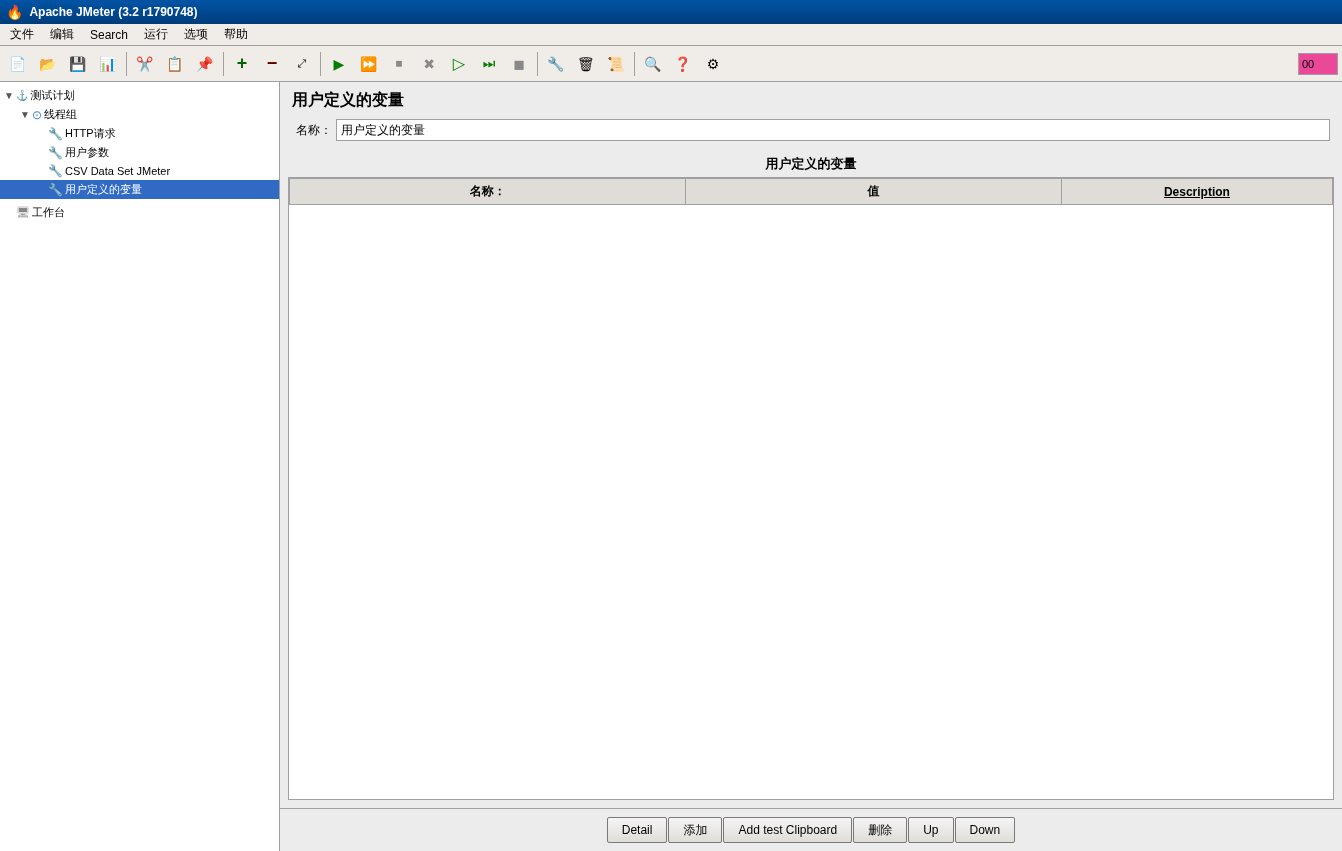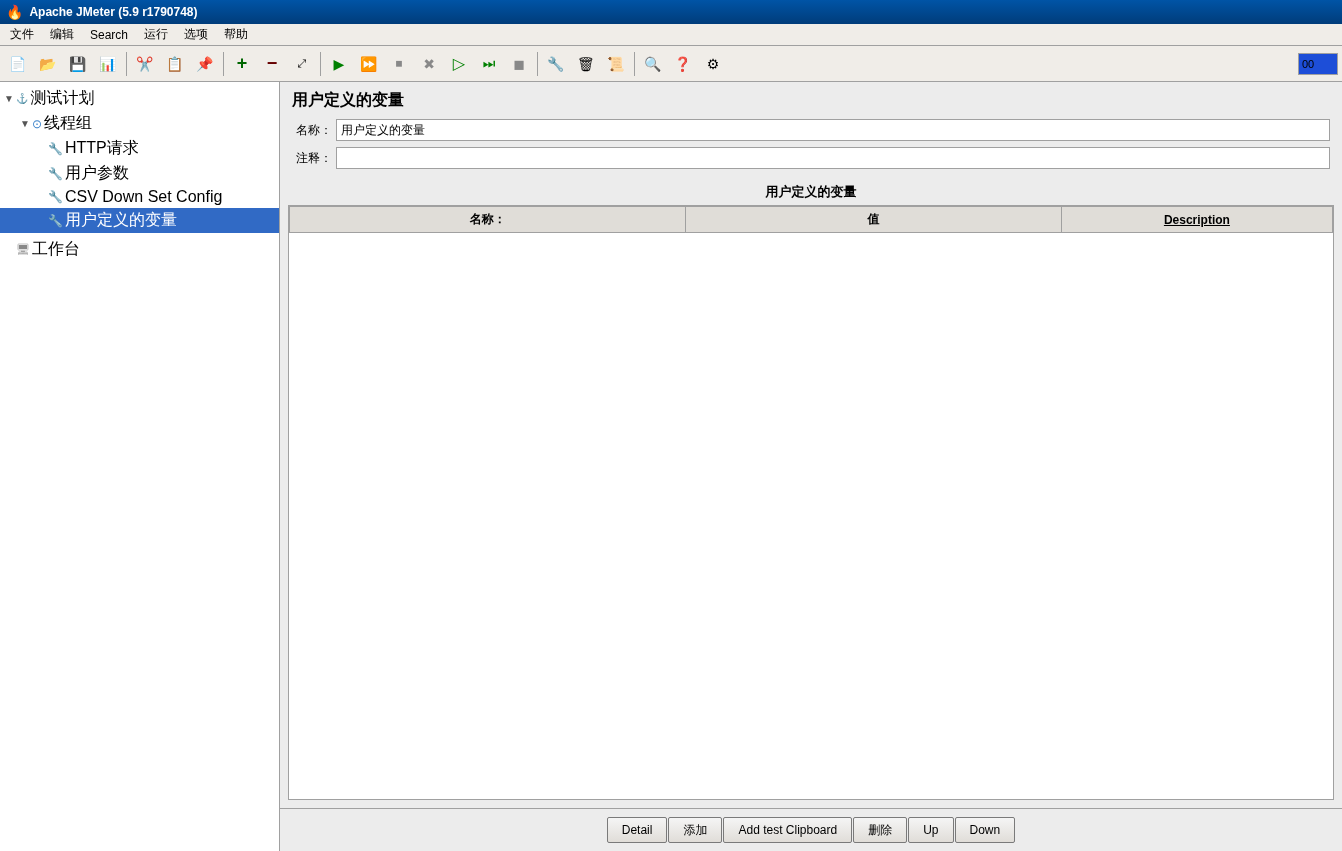--- a/index.html
+++ b/index.html
@@ -51,21 +51,21 @@
       background: transparent;
       cursor: pointer;
       display: flex; align-items: center; justify-content: center;
       font-size: 14px;
       border-radius: 2px;
     }
     .toolbar-separator { width: 1px; height: 24px; background: #a0a0a0; margin: 0 2px; }
     .toolbar-input {
       height: 22px; width: 60px;
       border: 1px solid #a0a0a0;
-      background: #1d4ed8;
+      background: #ec4899;
       font-size: 11px;
       padding: 0 3px;
     }
 
     
     .main-layout {
       display: flex;
       height: calc(851px - 24px - 22px - 36px);
     }
 
@@ -80,21 +80,21 @@
     .tree-item {
       display: flex;
       align-items: center;
       padding: 2px 4px;
       cursor: pointer;
       white-space: nowrap;
       font-size: 12px;
     }
     .tree-item.selected { background: #316ac5; color: white; }
     .tree-expand { width: 12px; font-size: 10px; cursor: pointer; flex-shrink: 0; color: #555; }
-    .tree-label { font-size: 16px; text-align: center; }
+    .tree-label { font-size: 11px; text-align: center; }
     .workbench-item { display: flex; align-items: center; padding: 2px 4px; cursor: pointer; }
 
     
     .content-panel {
       flex: 1;
       background: #ececec;
       display: flex;
       flex-direction: column;
       overflow: hidden;
     }
@@ -195,21 +195,21 @@
       font-size: 12px;
       border-radius: 2px;
       color: #000;
     }
   </style>
 </head>
 <body>
 
 <div class="title-bar">
   <span class="flame-icon">🔥</span>
-  <span>Apache JMeter (5.9 r1790748)</span>
+  <span>Apache JMeter (3.2 r1790748)</span>
 </div>
 
 <div class="menu-bar">
   <span class="menu-item">文件</span>
   <span class="menu-item">编辑</span>
   <span class="menu-item">Search</span>
   <span class="menu-item">运行</span>
   <span class="menu-item">选项</span>
   <span class="menu-item">帮助</span>
 </div>
@@ -271,21 +271,21 @@
 
     <div class="tree-item" style="padding-left:36px;">
       <span style="width:12px; display:inline-block;"></span>
       <span style="color:#cc4444; margin-right:2px; font-size:12px;">🔧</span>
       <span class="tree-label">用户参数</span>
     </div>
 
     <div class="tree-item" style="padding-left:36px;">
       <span style="width:12px; display:inline-block;"></span>
       <span style="color:#cc4444; margin-right:2px; font-size:12px;">🔧</span>
-      <span class="tree-label">CSV Down Set Config</span>
+      <span class="tree-label">CSV Data Set JMeter</span>
     </div>
 
     <div class="tree-item selected" style="padding-left:36px;">
       <span style="width:12px; display:inline-block;"></span>
       <span style="color:#cc4444; margin-right:2px; font-size:12px;">🔧</span>
       <span class="tree-label">用户定义的变量</span>
     </div>
 
     <div class="workbench-item" style="padding-left:4px; margin-top:4px;">
       <span style="width:12px; display:inline-block;"></span>
@@ -295,24 +295,20 @@
 
   </div>
 
   <div class="content-panel">
 
     <div class="form-area">
       <div class="form-title">用户定义的变量</div>
       <div class="form-row">
         <span class="form-label">名称：</span>
         <input class="form-input" value="用户定义的变量" style="">
-      </div>
-      <div class="form-row">
-        <span class="form-label">注释：</span>
-        <input class="form-input" value="" style="">
       </div>
     </div>
 
     <div class="table-section">
       <div class="table-header-row">用户定义的变量</div>
       <div class="table-wrapper">
         <table>
           <thead>
             <tr>
               <th class="col-name">名称：</th>

